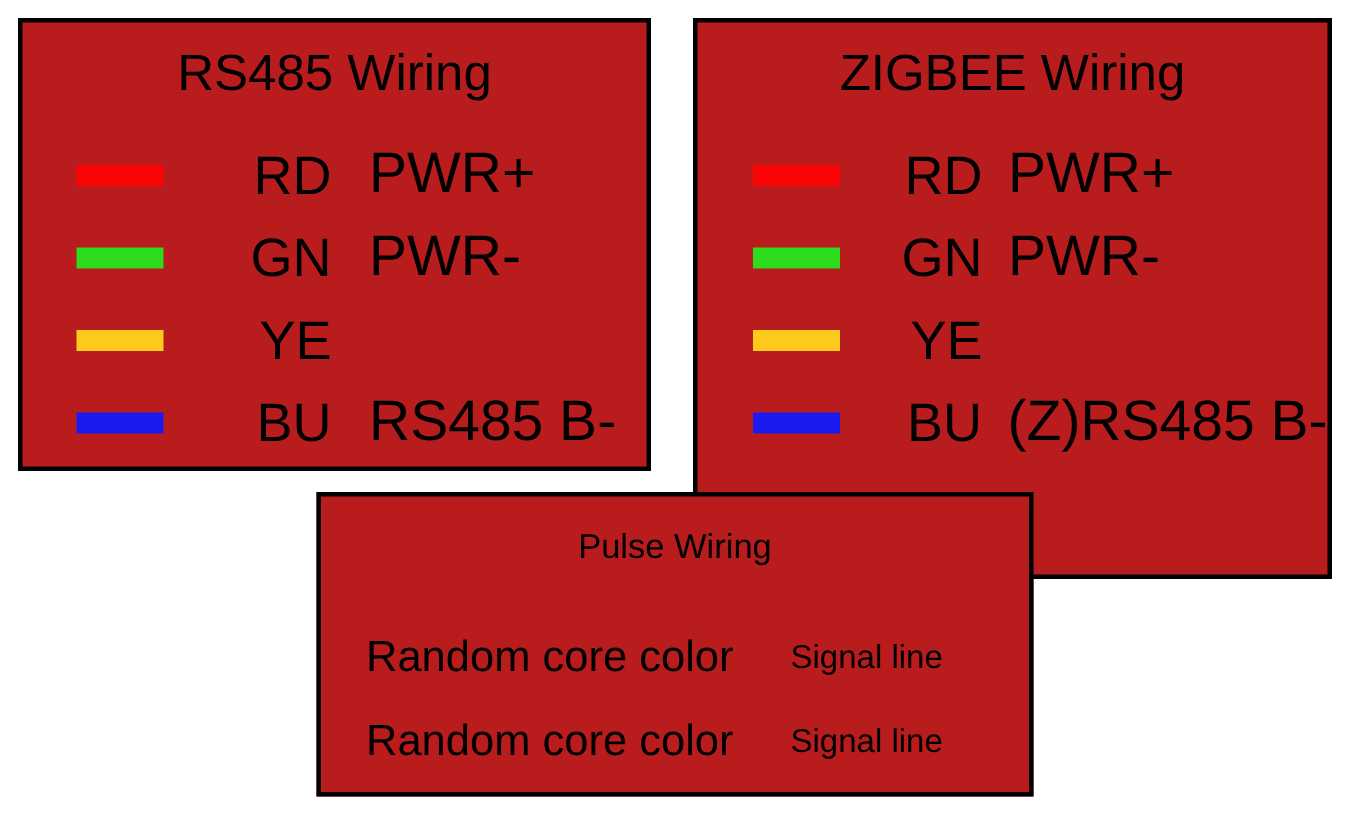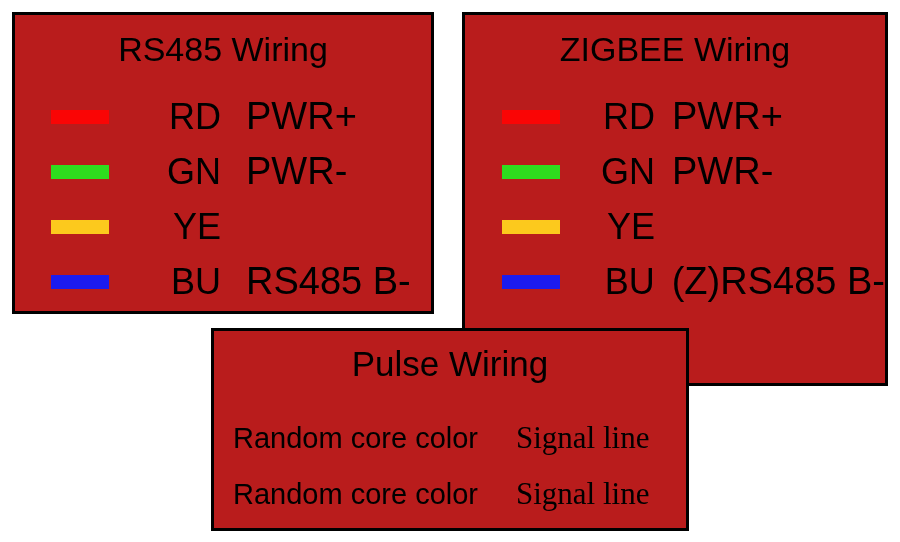--- a/index.html
+++ b/index.html
@@ -55,32 +55,32 @@
   .panel-rs485 .code { margin-left: 26px; width: 86px; }
   .panel-zigbee .code { margin-left: 15px; width: 80px; }
   .signal { font-size: 38px; }
   .panel-rs485 .signal { margin-left: 25px; }
   .panel-zigbee .signal { margin-left: 17px; }
 
   .panel-pulse .panel-title {
     margin-top: 12px;
     height: 42px;
     line-height: 42px;
-    font-size: 35px;
+    font-size: 23px;
   }
   .pulse-rows { margin-top: 25px; }
   .pulse-row {
     display: flex;
     align-items: center;
     height: 56px;
-    margin-left: 19px;
+    margin-left: 30px;
     white-space: nowrap;
   }
   .pulse-core { font-size: 29px; }
-  .pulse-signal { font-size: 31px; margin-left: 38px; font-family: Liberation Serif, serif; }
+  .pulse-signal { font-size: 22px; margin-left: 38px; }
 </style>
 </head>
 <body>
 
 <div class="canvas">
 
   <div class="panel panel-rs485">
     <div class="panel-title">RS485 Wiring</div>
     <div class="legend-rows">
       <div class="legend-row">

